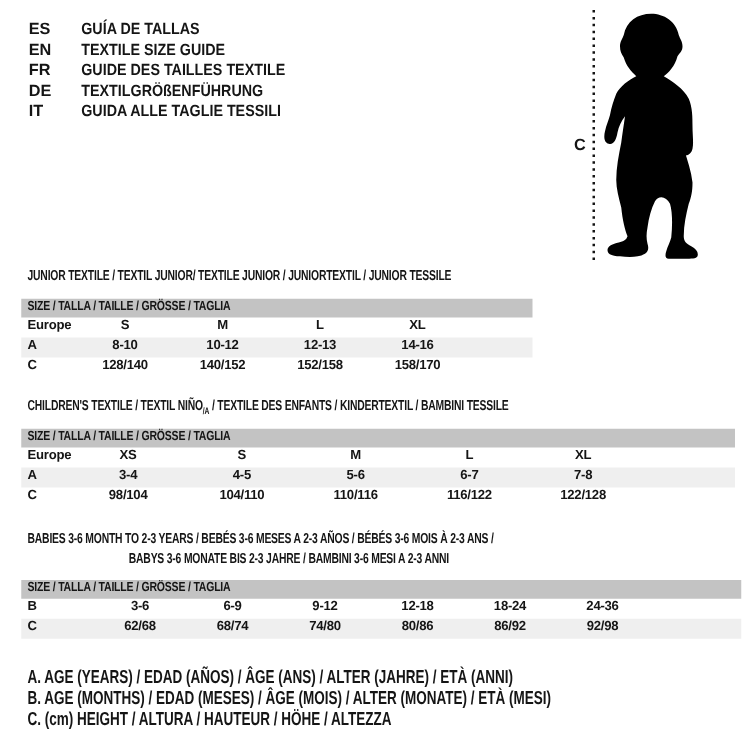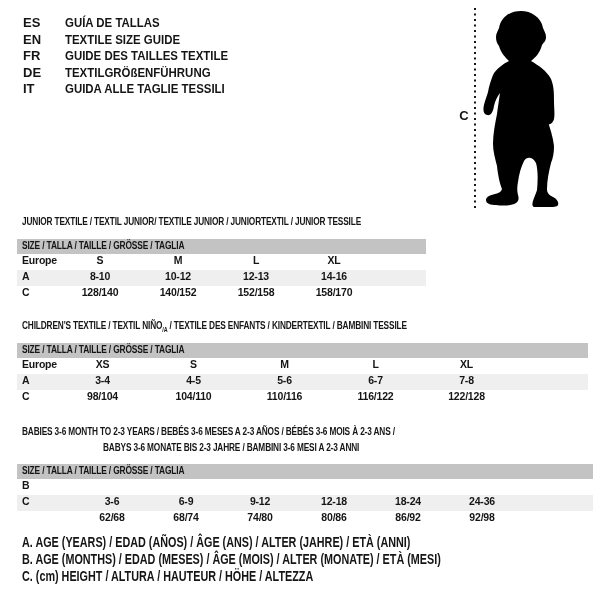--- a/index.html
+++ b/index.html
@@ -38,21 +38,21 @@
   .t1 { top:239px; width:409px; }
   .t1 .cell-label { flex:0 0 44px; width:44px; }
   .t1 .cell { width:78px; }
 
   .t2 { top:343px; width:571px; }
   .t2 .cell-label { flex:0 0 40px; width:40px; }
   .t2 .cell { width:91px; }
 
   .t3 { top:464px; width:576px; }
   .t3 .cell-label { flex:0 0 58px; width:58px; }
-  .t3 .cell { width:74px;margin-top:16px; }
+  .t3 .cell { width:74px; }
 
   .title-1 { top:214px; }
   .title-2 { top:318px; }
   .title-3 { top:424px; }
 
   
   .legend { position:absolute; left:22px; top:533px; }
   .legend-row { line-height:17px; font-size:15px; font-weight:700; white-space:nowrap; }
 </style>
 </head>

